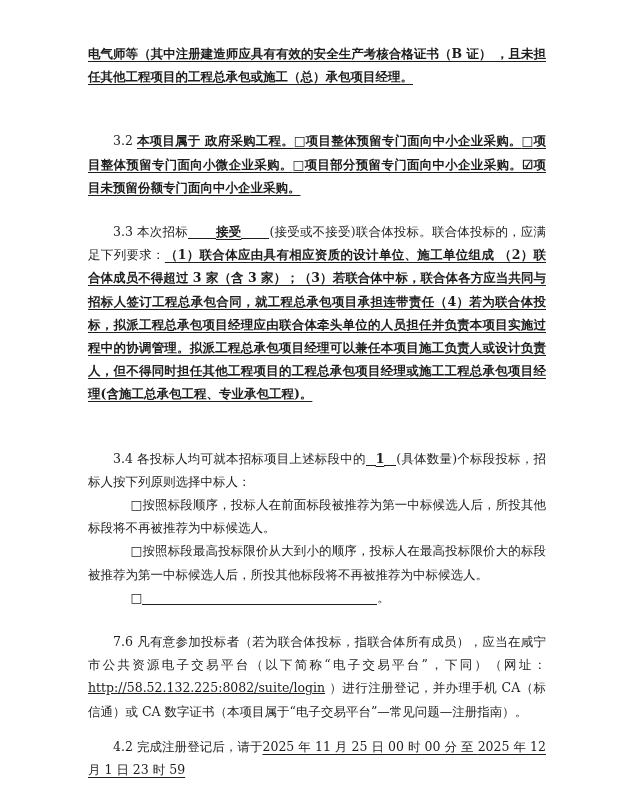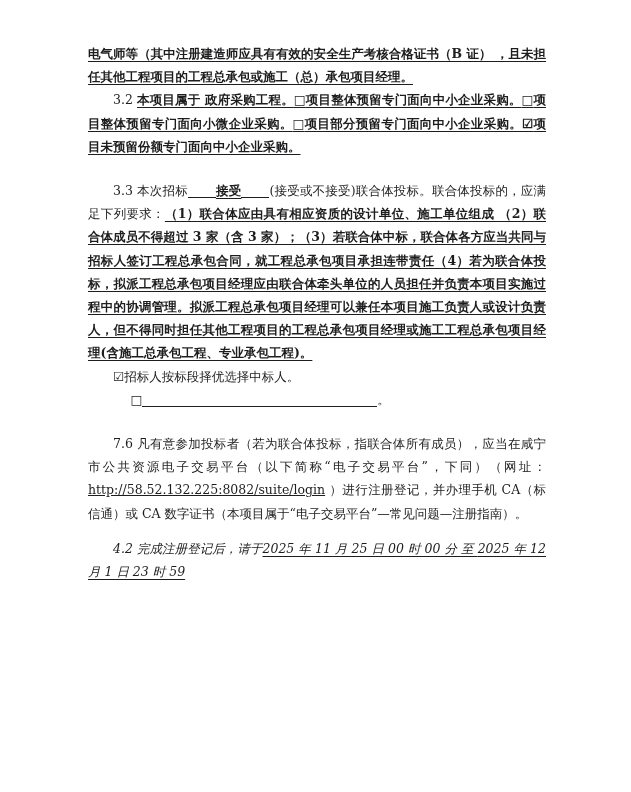--- a/index.html
+++ b/index.html
@@ -18,24 +18,24 @@
     color: #1d1d1f;
     font-family: "DejaVu Serif", "Liberation Serif", serif;
     font-size: 12.5px;
     line-height: 23.2px;
     overflow: hidden;
   }
   .para {
     margin: 0;
     text-align: justify;
   }
-  .indent-2 { text-indent: 2em; }
+  .indent-2 { text-indent: 2em; margin-top: 41px; }
   .indent-3 { text-indent: 3.4em; }
   .sp-before-xs { margin-top: 21px; }
-  .sp-before-sm { margin-top: 12px; font-style: italic; }
+  .sp-before-sm { margin-top: 12px; }
   .heading {
     font-weight: bold;
     font-family: "DejaVu Sans", "Liberation Sans", sans-serif;
     font-size: 14px;
     line-height: 26px;
     margin-top: 26px;
     text-align: left;
   }
   .b { font-weight: bold; }
   .u {
@@ -53,18 +53,20 @@
   .nw { white-space: nowrap; text-decoration: underline; }
 </style>
 </head>
 <body>
 
 <div class="page">
   <div id="doc-body">
       <div class="para"><span class="b u">电气师等（其中注册建造师应具有有效的安全生产考核合格证书（B 证） ，且未担任其他工程项目的工程总承包或施工（总）承包项目经理。</span></div>
       <div class="para indent-2"><span>3.2 </span><span class="b u">本项目属于 政府采购工程。</span><span class="b u">□</span><span class="b u">项目整体预留专门面向中小企业采购。</span><span class="b u">□</span><span class="b u">项目整体预留专门面向小微企业采购。</span><span class="b u">□</span><span class="b u">项目部分预留专门面向中小企业采购。</span><span class="b u">☑</span><span class="b u">项目未预留份额专门面向中小企业采购。</span></div>
       <div class="para indent-2 sp-before-xs"><span>3.3 本次招标</span><span class="blank" style="width: 28px;"></span><span class="b u">接受</span><span class="blank" style="width: 28px;"></span><span>(接受或不接受)联合体投标。联合体投标的，应满足下列要求：</span><span class="b u">（1）联合体应由具有相应资质的设计单位、施工单位组成 （2）联合体成员不得超过 3 家（含 3 家）；（3）若联合体中标，联合体各方应当共同与招标人签订工程总承包合同，就工程总承包项目承担连带责任（4）若为联合体投标，拟派工程总承包项目经理应由联合体牵头单位的人员担任并负责本项目实施过程中的协调管理。拟派工程总承包项目经理可以兼任本项目施工负责人或设计负责人，但不得同时担任其他工程项目的工程总承包项目经理或施工工程总承包项目经理(含施工总承包工程、专业承包工程)。</span></div>
-      <div class="para indent-2"><span>☑</span><span>招标人按标段择优选择中标人。</span></div>
+      <div class="para indent-2"><span>3.4 各投标人均可就本招标项目上述标段中的</span><span class="blank" style="width: 10px;"></span><span class="b u">1</span><span class="blank" style="width: 12px;"></span><span>(具体数量)个标段投标，招标人按下列原则选择中标人：</span></div>
+      <div class="para indent-3"><span>□</span><span>按照标段顺序，投标人在前面标段被推荐为第一中标候选人后，所投其他标段将不再被推荐为中标候选人。</span></div>
+      <div class="para indent-3"><span>□</span><span>按照标段最高投标限价从大到小的顺序，投标人在最高投标限价大的标段被推荐为第一中标候选人后，所投其他标段将不再被推荐为中标候选人。</span></div>
       <div class="para indent-3"><span>□</span><span class="blank" style="width: 235px;"></span><span>。</span></div>
       <div class="para indent-2 sp-before-xs"><span>7.6 凡有意参加投标者（若为联合体投标，指联合体所有成员），应当在咸宁市公共资源电子交易平台（以下简称“电子交易平台”，下同）（网址：</span><span class="nw">http://58.52.132.225:8082/suite/login</span><span> ）进行注册登记，并办理手机 CA（标信通）或 CA 数字证书（本项目属于“电子交易平台”—常见问题—注册指南）。</span></div>
       <div class="para indent-2 sp-before-sm"><span>4.2 完成注册登记后，请于</span><span class="u">2025 年 11 月 25 日  00 时 00 分</span><span class="u"> 至 </span><span class="u">2025 年 12 月 1 日  23 时 59</span></div>
     </div>
 </div>
 
 </body></html>

